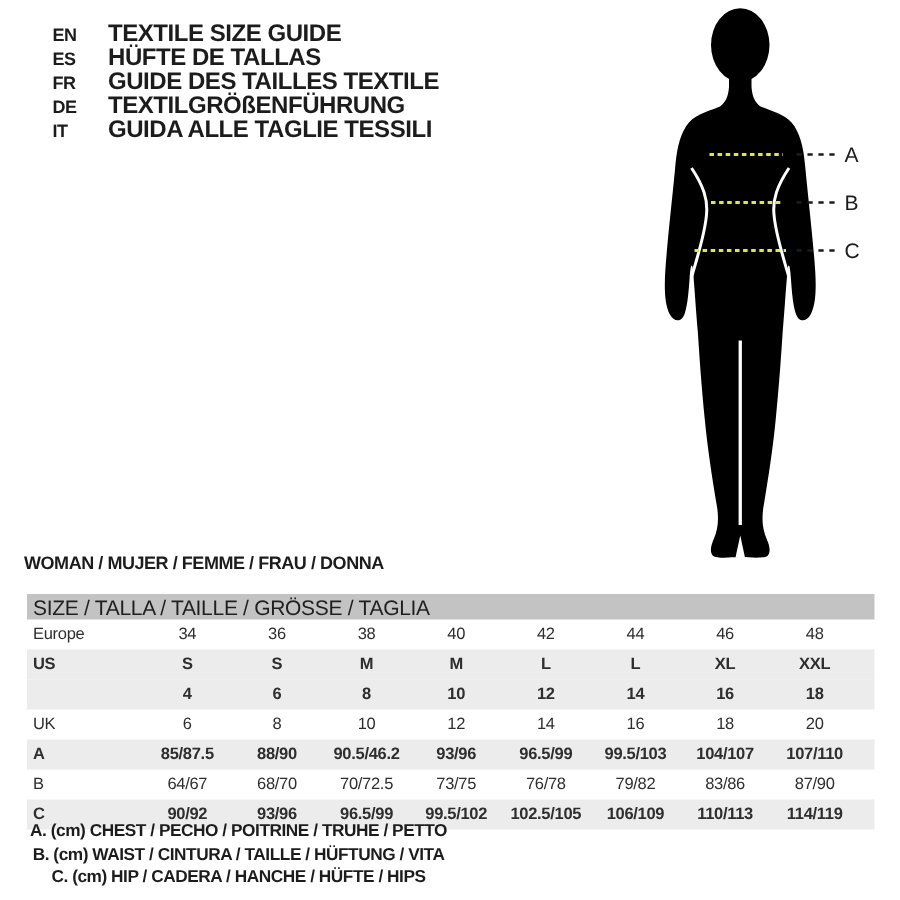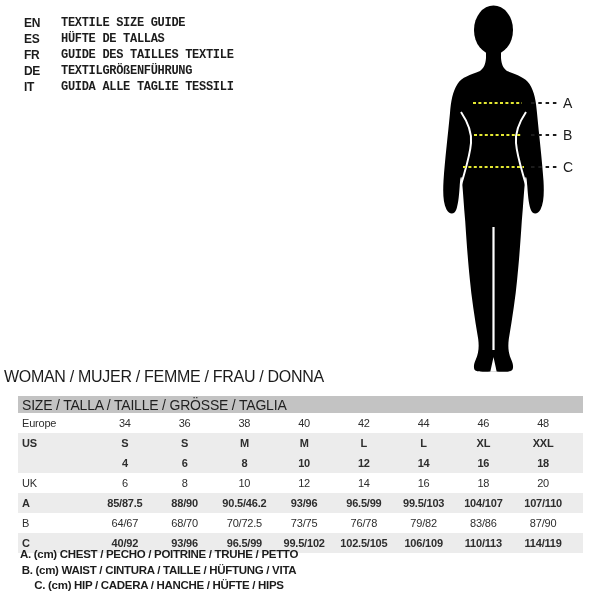--- a/index.html
+++ b/index.html
@@ -1,33 +1,33 @@
 <!DOCTYPE html>
 <html style="--silhouette: #000000; --measure-dash: #e4e832; --header-bg: #c3c3c3; --shade-bg: #ececec; --ink: #1c1c1c;"><head>
 <meta charset="utf-8">
 <style>
   html,body{margin:0;padding:0;background:#fff;}
   .page{
     position:relative;width:600px;height:600px;background:#fff;overflow:hidden;
     font-family:"Liberation Sans","DejaVu Sans",sans-serif;color:var(--ink,#1c1c1c);
   }
   
-  .lang-block{position:absolute;left:24px;top:15px;}
+  .lang-block{position:absolute;left:35px;top:15px;}
   .lang-row{display:flex;height:16px;align-items:center;}
   .lang-code{width:37px;font-size:12px;font-weight:bold;letter-spacing:-0.3px;}
-  .lang-label{font-size:12px;font-weight:bold;letter-spacing:-0.3px;white-space:nowrap;font-family:Liberation Mono, monospace;}
+  .lang-label{font-size:16px;font-weight:bold;letter-spacing:-0.3px;white-space:nowrap;}
   
   .figure{position:absolute;left:400px;top:0;width:200px;height:380px;}
   .body-fill{fill:var(--silhouette,#000);}
   .white-detail{stroke:#fff;fill:none;}
   .dash-yellow{stroke:var(--measure-dash,#e4e832);stroke-width:2;stroke-dasharray:3 2.4;fill:none;}
   .dash-black{stroke:var(--ink,#111);stroke-width:1.8;stroke-dasharray:3.5 3.8;fill:none;}
   .marker-label{font-family:"Liberation Sans","DejaVu Sans",sans-serif;font-size:14px;fill:var(--ink,#111);}
   
-  .section-heading{position:absolute;left:4px;top:368px;font-size:16px;font-weight:normal;letter-spacing:-0.3px;}
+  .section-heading{position:absolute;left:16px;top:368px;font-size:12px;font-weight:bold;letter-spacing:-0.3px;}
   
   .size-table{position:absolute;left:18px;top:396px;width:565px;font-size:11px;}
   .thead{
     height:17px;background:var(--header-bg,#c3c3c3);display:flex;align-items:center;
     padding-left:4px;box-sizing:border-box;font-size:14px;letter-spacing:-0.2px;color:#1f1f1f;
   }
   .trow{
     display:grid;grid-template-columns:77px repeat(8,1fr);
     height:20px;align-items:center;box-sizing:border-box;padding-right:10px;
   }
@@ -189,21 +189,21 @@
           <span class="tcell">68/70</span>
           <span class="tcell">70/72.5</span>
           <span class="tcell">73/75</span>
           <span class="tcell">76/78</span>
           <span class="tcell">79/82</span>
           <span class="tcell">83/86</span>
           <span class="tcell">87/90</span>
         </div>
         <div class="trow shaded">
           <span class="tcell label">C</span>
-          <span class="tcell">40/92</span>
+          <span class="tcell">90/92</span>
           <span class="tcell">93/96</span>
           <span class="tcell">96.5/99</span>
           <span class="tcell">99.5/102</span>
           <span class="tcell">102.5/105</span>
           <span class="tcell">106/109</span>
           <span class="tcell">110/113</span>
           <span class="tcell">114/119</span>
         </div>
       </div>
   </div>

